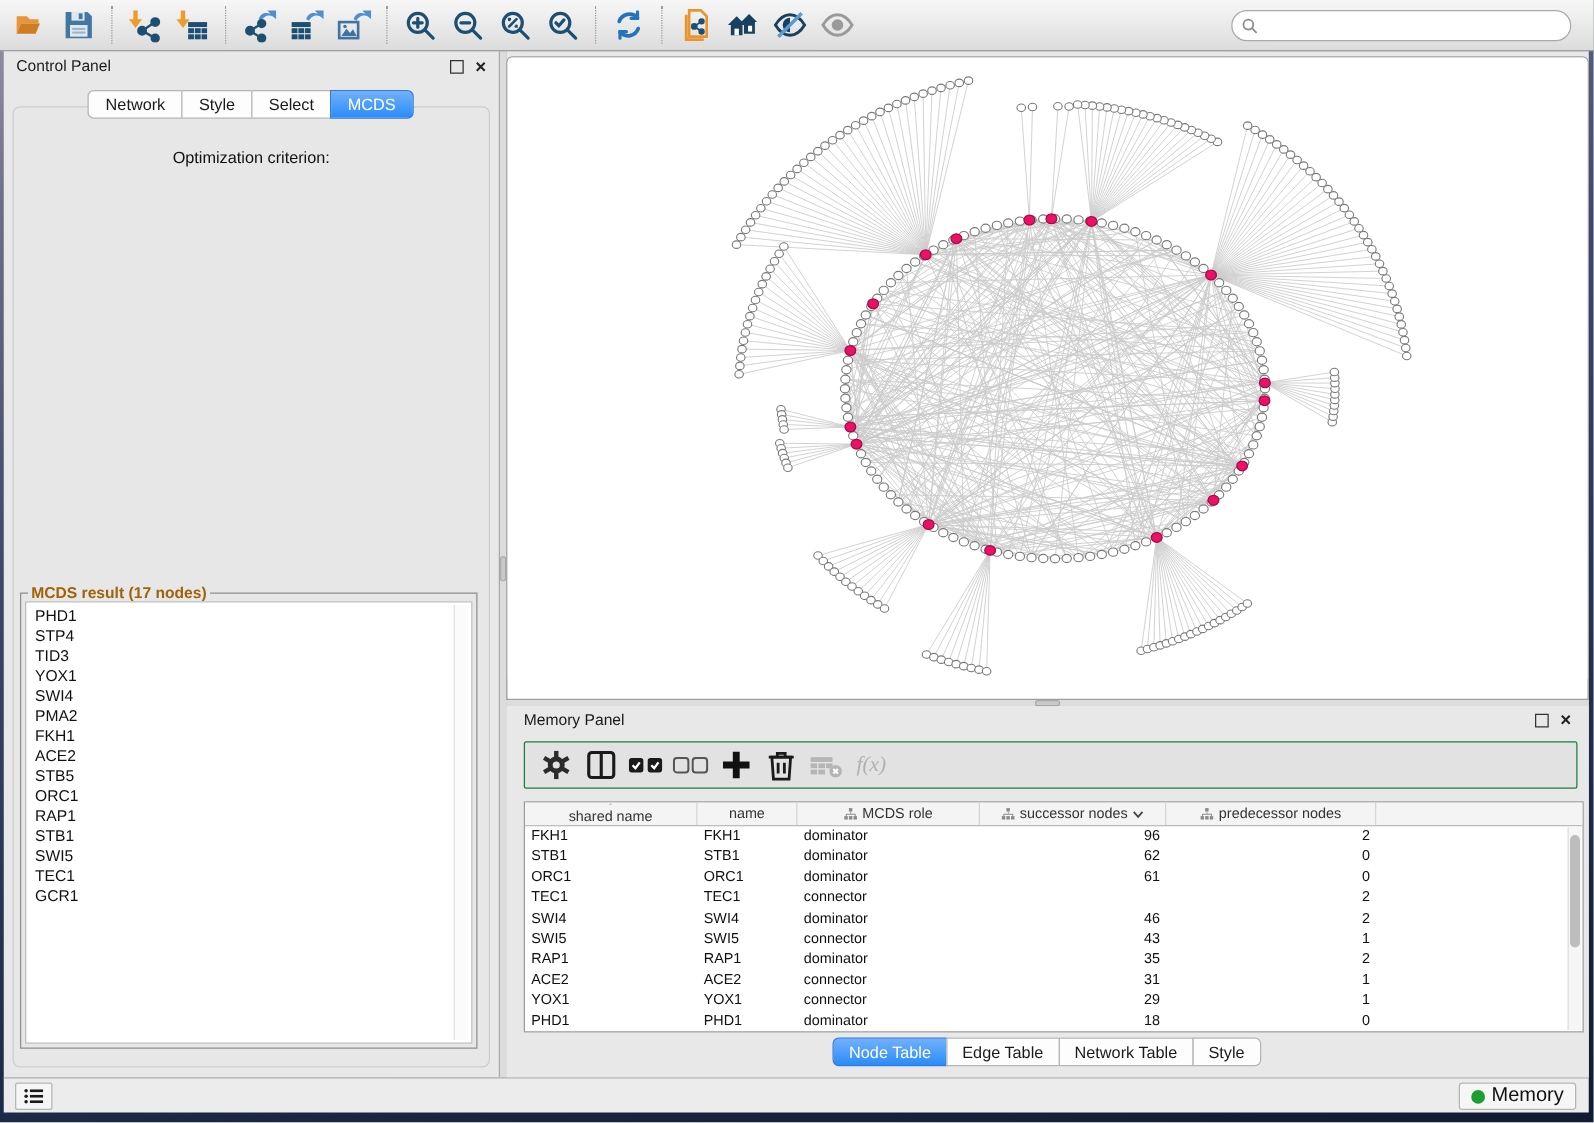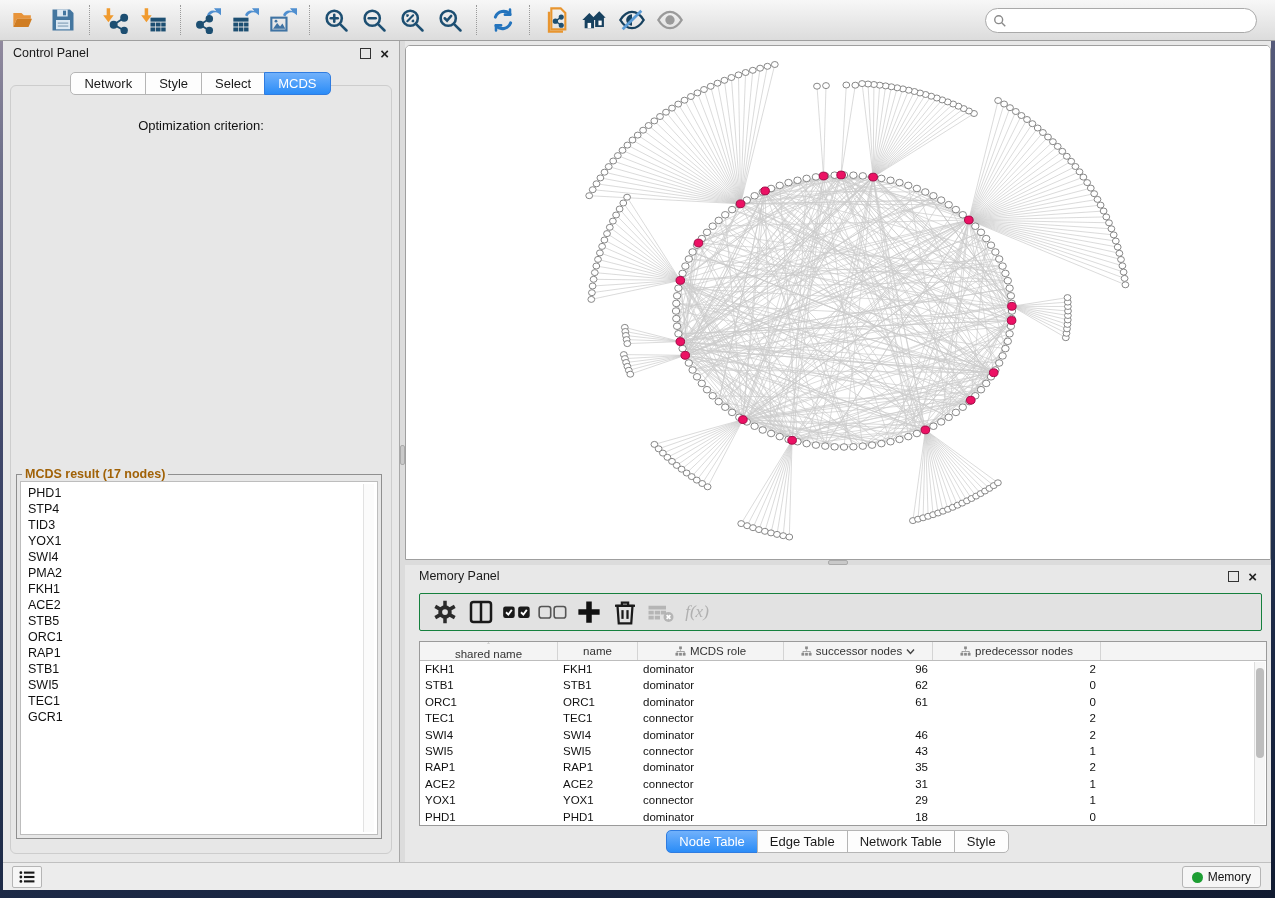--- a/index.html
+++ b/index.html
@@ -105,21 +105,21 @@
   .tptab:first-child { border-radius:5px 0 0 5px; }
   .tptab:last-child { border-radius:0 5px 5px 0; }
   .tptab.active { background:linear-gradient(#71b1fb,#2a8cf7); border-color:#2f7ce0; color:#fff; }
 
   
   .status-bar { position:absolute; top:862px; left:3px; width:1268px; height:28px; background:#ececec;
     border-top:1px solid #c0c0c0; }
   .sb-btn { position:absolute; left:9px; top:3px; width:30px; height:22px; background:#f6f6f6;
     border:1px solid #b5b5b5; border-radius:2px; display:flex; align-items:center; justify-content:center; cursor:pointer; }
   .memory-btn { position:absolute; right:10px; top:3px; height:22px; background:#f6f6f6; border:1px solid #b5b5b5;
-    border-radius:3px; display:flex; align-items:center; gap:5px; padding:0 9px; font-size:12px;
+    border-radius:3px; display:flex; align-items:center; gap:5px; padding:0 9px; font-size:16px;
     font-family:"Liberation Sans",sans-serif; color:#111; cursor:pointer; }
   .memory-btn .dot { width:11px; height:11px; border-radius:50%; background:#1d9e33; }
 </style>
 </head>
 <body>
 
 <div class="screen">
 
   <div class="toolbar">
     <button class="tbtn" title="Open">

